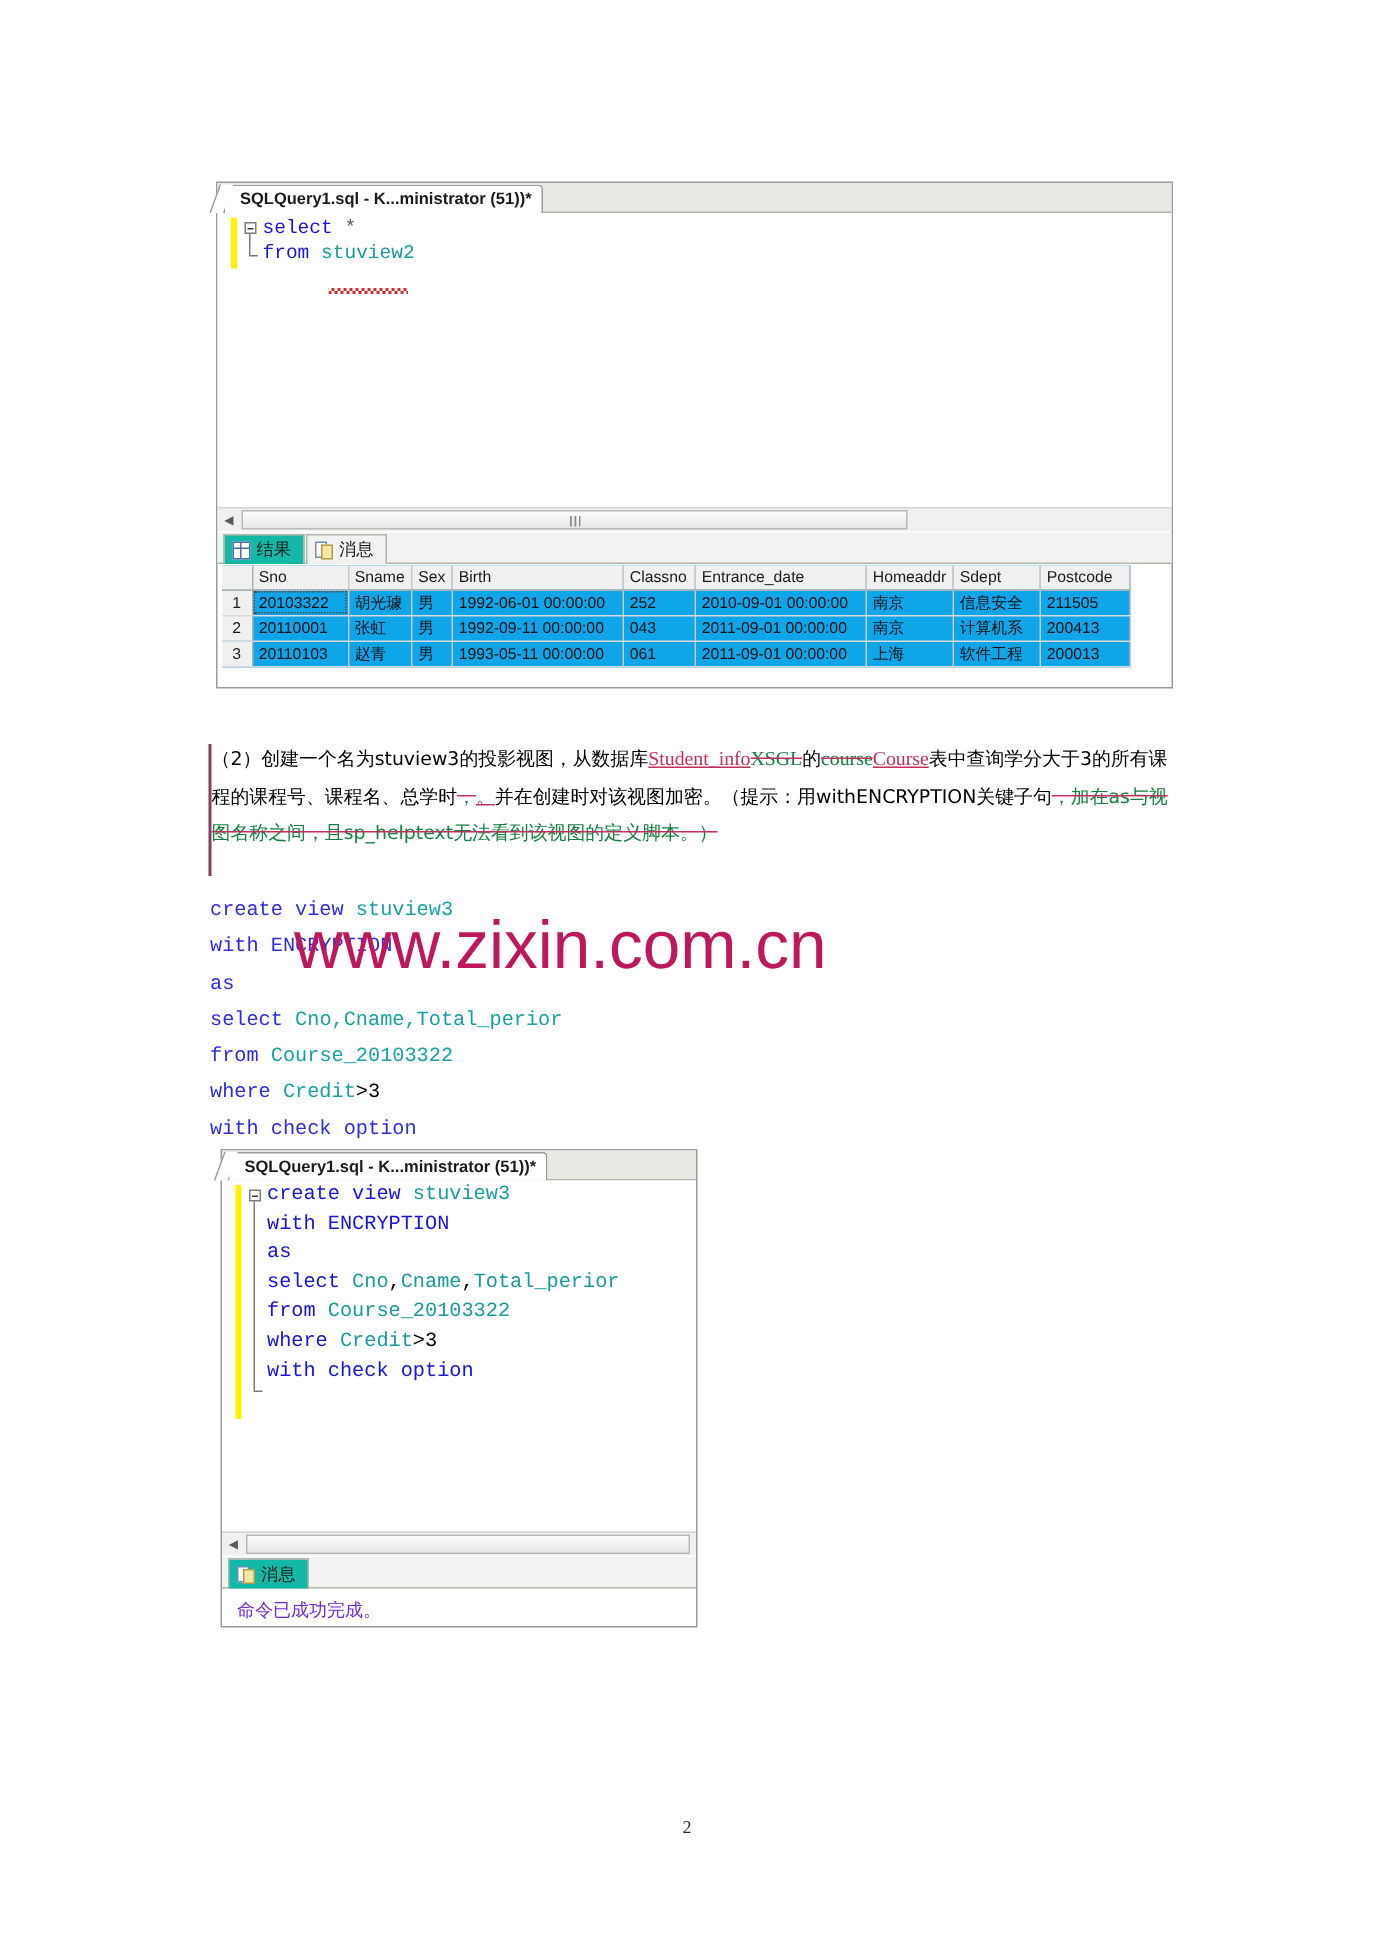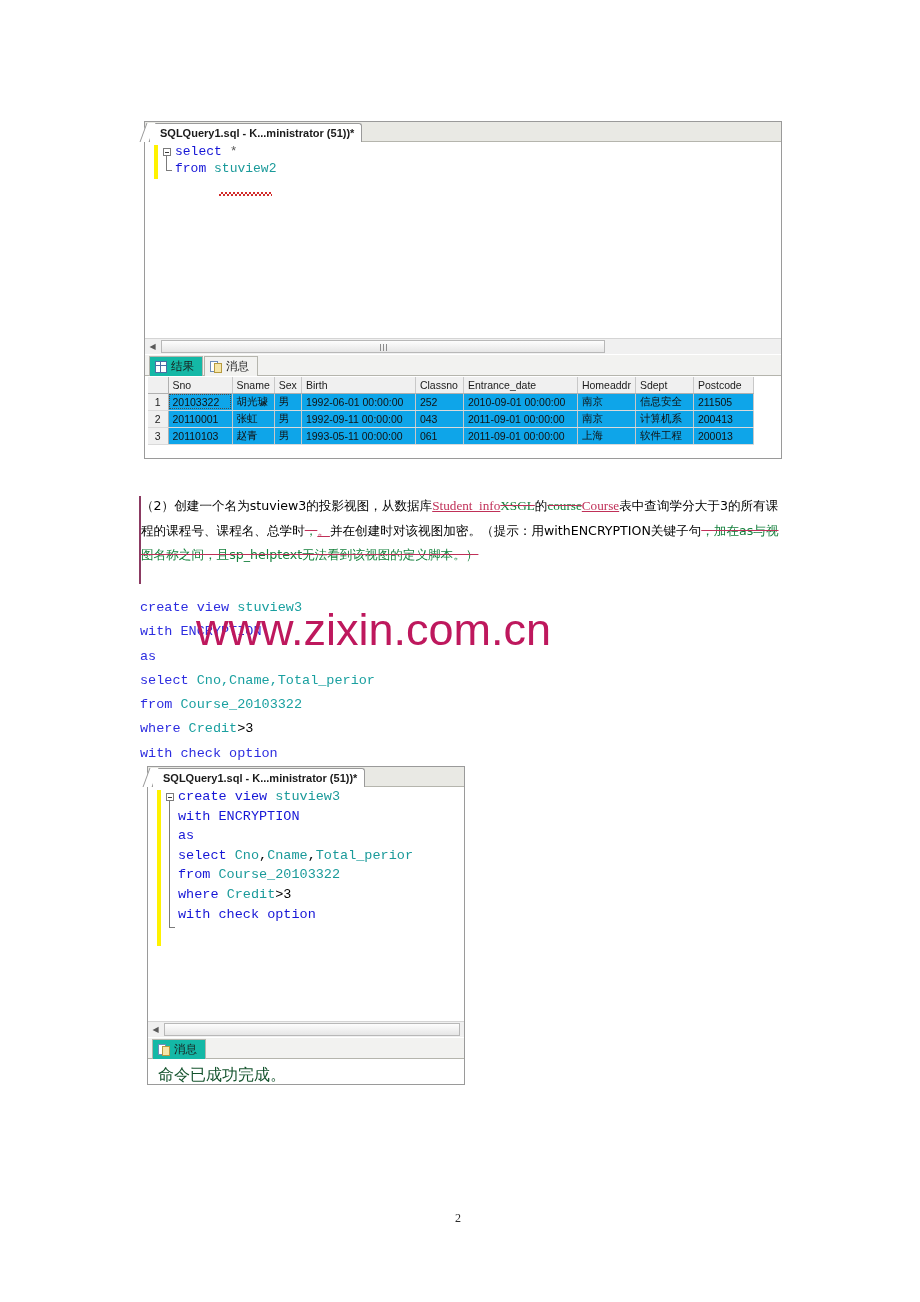--- a/index.html
+++ b/index.html
@@ -319,22 +319,22 @@
   .pagenum {
     position: absolute;
     font-family: "Liberation Serif", serif;
     font-size: 12px;
     color: #2b2b2b;
   }
 
   .msg-text {
     position: absolute;
     font-family: "DejaVu Sans", sans-serif;
-    font-size: 16px;
-    color: #14532d;
+    font-size: 12px;
+    color: #6d28d9;
   }
 </style>
 </head>
 <body>
 
 <div class="page">
 
   <div class="ssms" style="left:144px; top:121px; width:638px; height:338px;">
 
     <div class="ssms-tabstrip">

